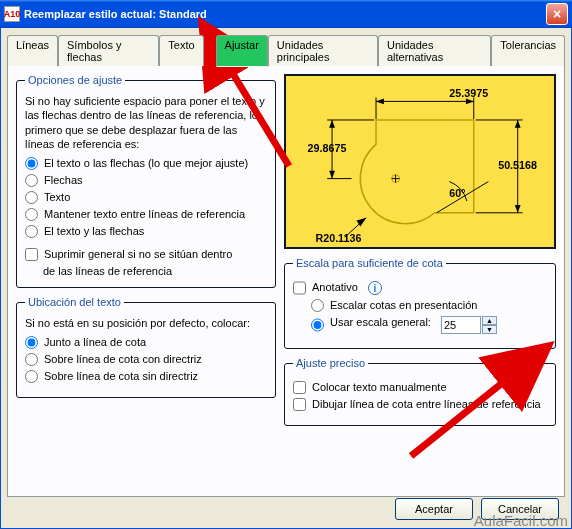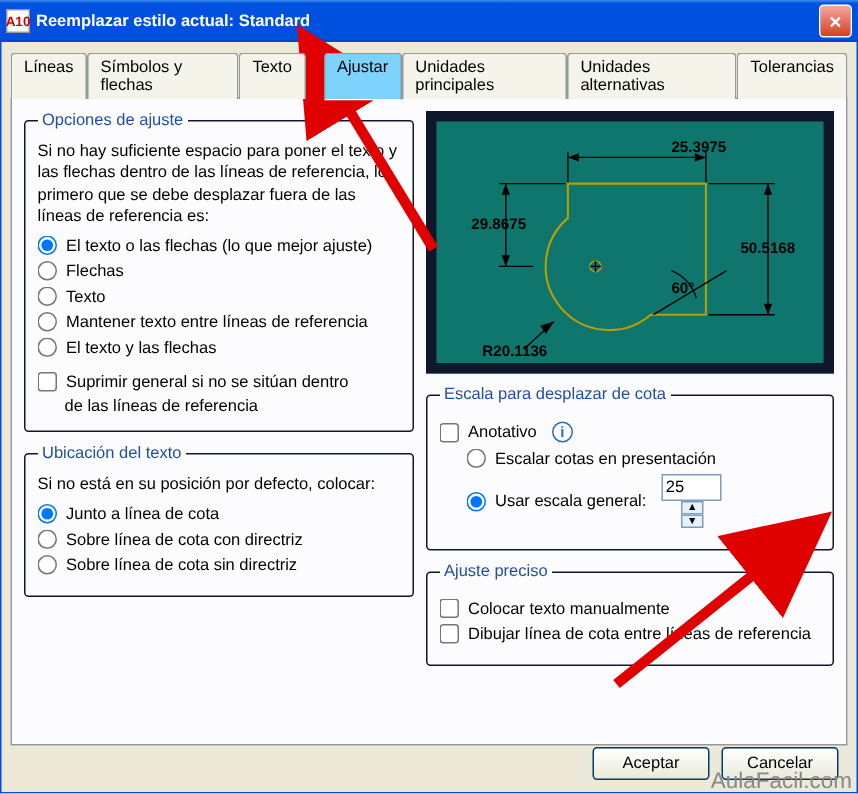--- a/index.html
+++ b/index.html
@@ -4,34 +4,34 @@
 <style>
 * { box-sizing: border-box; font-family: Tahoma, sans-serif; font-size: 11px; }
 body { margin: 0; background: #ece9d8; width: 572px; height: 529px; position: relative; }
 .titlebar { height: 28px; background: linear-gradient(180deg,#3b8eed 0%,#0050e0 8%,#0050e0 92%,#0044c0 100%); display: flex; align-items: center; padding: 0 4px; color: #fff; font-weight: bold; font-size: 13px; }
 .titlebar .appicon { width: 16px; height: 16px; background: #fff; margin-right: 4px; display: inline-flex; align-items: center; justify-content: center; color: #c00; font-size: 9px; border: 1px solid #999; }
 .titlebar .title { flex: 1; }
 .titlebar .close { width: 22px; height: 22px; background: linear-gradient(180deg,#f5a6a0,#d4411f); border: 1px solid #fff; border-radius: 3px; display: flex; align-items: center; justify-content: center; color: #fff; font-weight: bold; font-size: 14px; }
 .client { position: absolute; top: 28px; left: 0; right: 0; bottom: 0; background: #ece9d8; border: 1px solid #0050e0; border-top: none; padding: 6px; }
 .tabs { display: flex; position: relative; top: 1px; z-index: 2; }
 .tab { border: 1px solid #919b9c; border-bottom: none; padding: 3px 8px; background: #f5f4ea; margin-right: 0; border-top-left-radius: 3px; border-top-right-radius: 3px; cursor: pointer; }
-.tab.active { background: #7dd3fc; position: relative; border-bottom: 1px solid #fcfcfe; margin-bottom: -1px; padding-bottom: 4px; margin-left: 12px; }
+.tab.active { background: #22c55e; position: relative; border-bottom: 1px solid #fcfcfe; margin-bottom: -1px; padding-bottom: 4px; margin-left: 12px; }
 .tabpane { border: 1px solid #919b9c; background: #fcfcfe; padding: 8px; height: 432px; position: relative; }
 .cols { display: flex; gap: 8px; height: 100%; }
 .col-left { width: 260px; }
 .col-right { flex: 1; }
 fieldset { border: 1px solid #0f172a; border-radius: 3px; margin: 0 0 8px 0; padding: 8px 8px 10px 8px; }
 legend { color: #20509f; padding: 0 3px; }
 .desc { margin-bottom: 6px; line-height: 1.3; }
-label.radio, label.check { display: flex; align-items: center; gap: 6px; margin: 4px 0; cursor: pointer; }
+label.radio, label.check { display: flex; gap: 6px; margin: 4px 0; cursor: pointer; }
 label.radio input, label.check input { margin: 0; }
 .check-indent { margin-left: 18px; display: block; }
-.preview { border: 7px solid #0f172a; background: #0f766e; height: 175px; position: relative; overflow: hidden; }
+.preview { border: 2px solid #0f172a; background: #fde047; height: 175px; position: relative; overflow: hidden; }
 .info-icon { display: inline-flex; width: 14px; height: 14px; border: 1px solid #2a6fbf; border-radius: 50%; align-items: center; justify-content: center; color: #2a6fbf; font-weight: bold; font-size: 10px; margin-left: 4px; vertical-align: middle; }
-.scaleval { display: inline-flex; align-items: center; margin-left: 4px; flex-direction: column; }
+.scaleval { display: inline-flex; align-items: center; margin-left: 4px; }
 .scaleval input { width: 40px; height: 18px; border: 1px solid #7f9db9; padding: 1px 2px; font-size: 11px; }
 .spin { display: inline-flex; flex-direction: column; margin-left: 1px; }
 .spin button { width: 15px; height: 9px; border: 1px solid #7f9db9; background: #e8f0fb; font-size: 7px; line-height: 1; padding: 0; cursor: pointer; }
 .buttons { position: absolute; right: 12px; bottom: 8px; display: flex; gap: 8px; }
 .btn { min-width: 78px; height: 22px; border: 1px solid #003c74; background: linear-gradient(180deg,#fff,#eae9d9); border-radius: 3px; cursor: pointer; }
 .arrow { position: absolute; pointer-events: none; }
 .arrow svg { overflow: visible; }
 .watermark { position: absolute; right: 4px; bottom: 0; font-size: 15px; color: #888; }
 </style>
 </head>
@@ -139,21 +139,21 @@
             <line x1="142" y1="140" x2="195" y2="108" stroke="#000"></line>
             <text x="155" y="124" font-size="11" font-weight="bold">60°</text>
 
             <line x1="70" y1="145" x2="48" y2="165" stroke="#000"></line>
             <polygon points="70,145 60,148 64,154" fill="#000"></polygon>
             <text x="18" y="170" font-size="11" font-weight="bold">R20.1136</text>
           </svg>
         </div>
 
         <fieldset style="margin-top:8px;">
-          <legend>Escala para desplazar de cota</legend>
+          <legend>Escala para suficiente de cota</legend>
           <label class="check">
               <input type="checkbox" style="">
               <span>Anotativo</span>
               <span class="info-icon">i</span>
             </label>
           <div style="padding-left:18px;">
             <label class="radio">
                 <input type="radio" name="esc" style="">
                 <span>Escalar cotas en presentación</span>
               </label>

